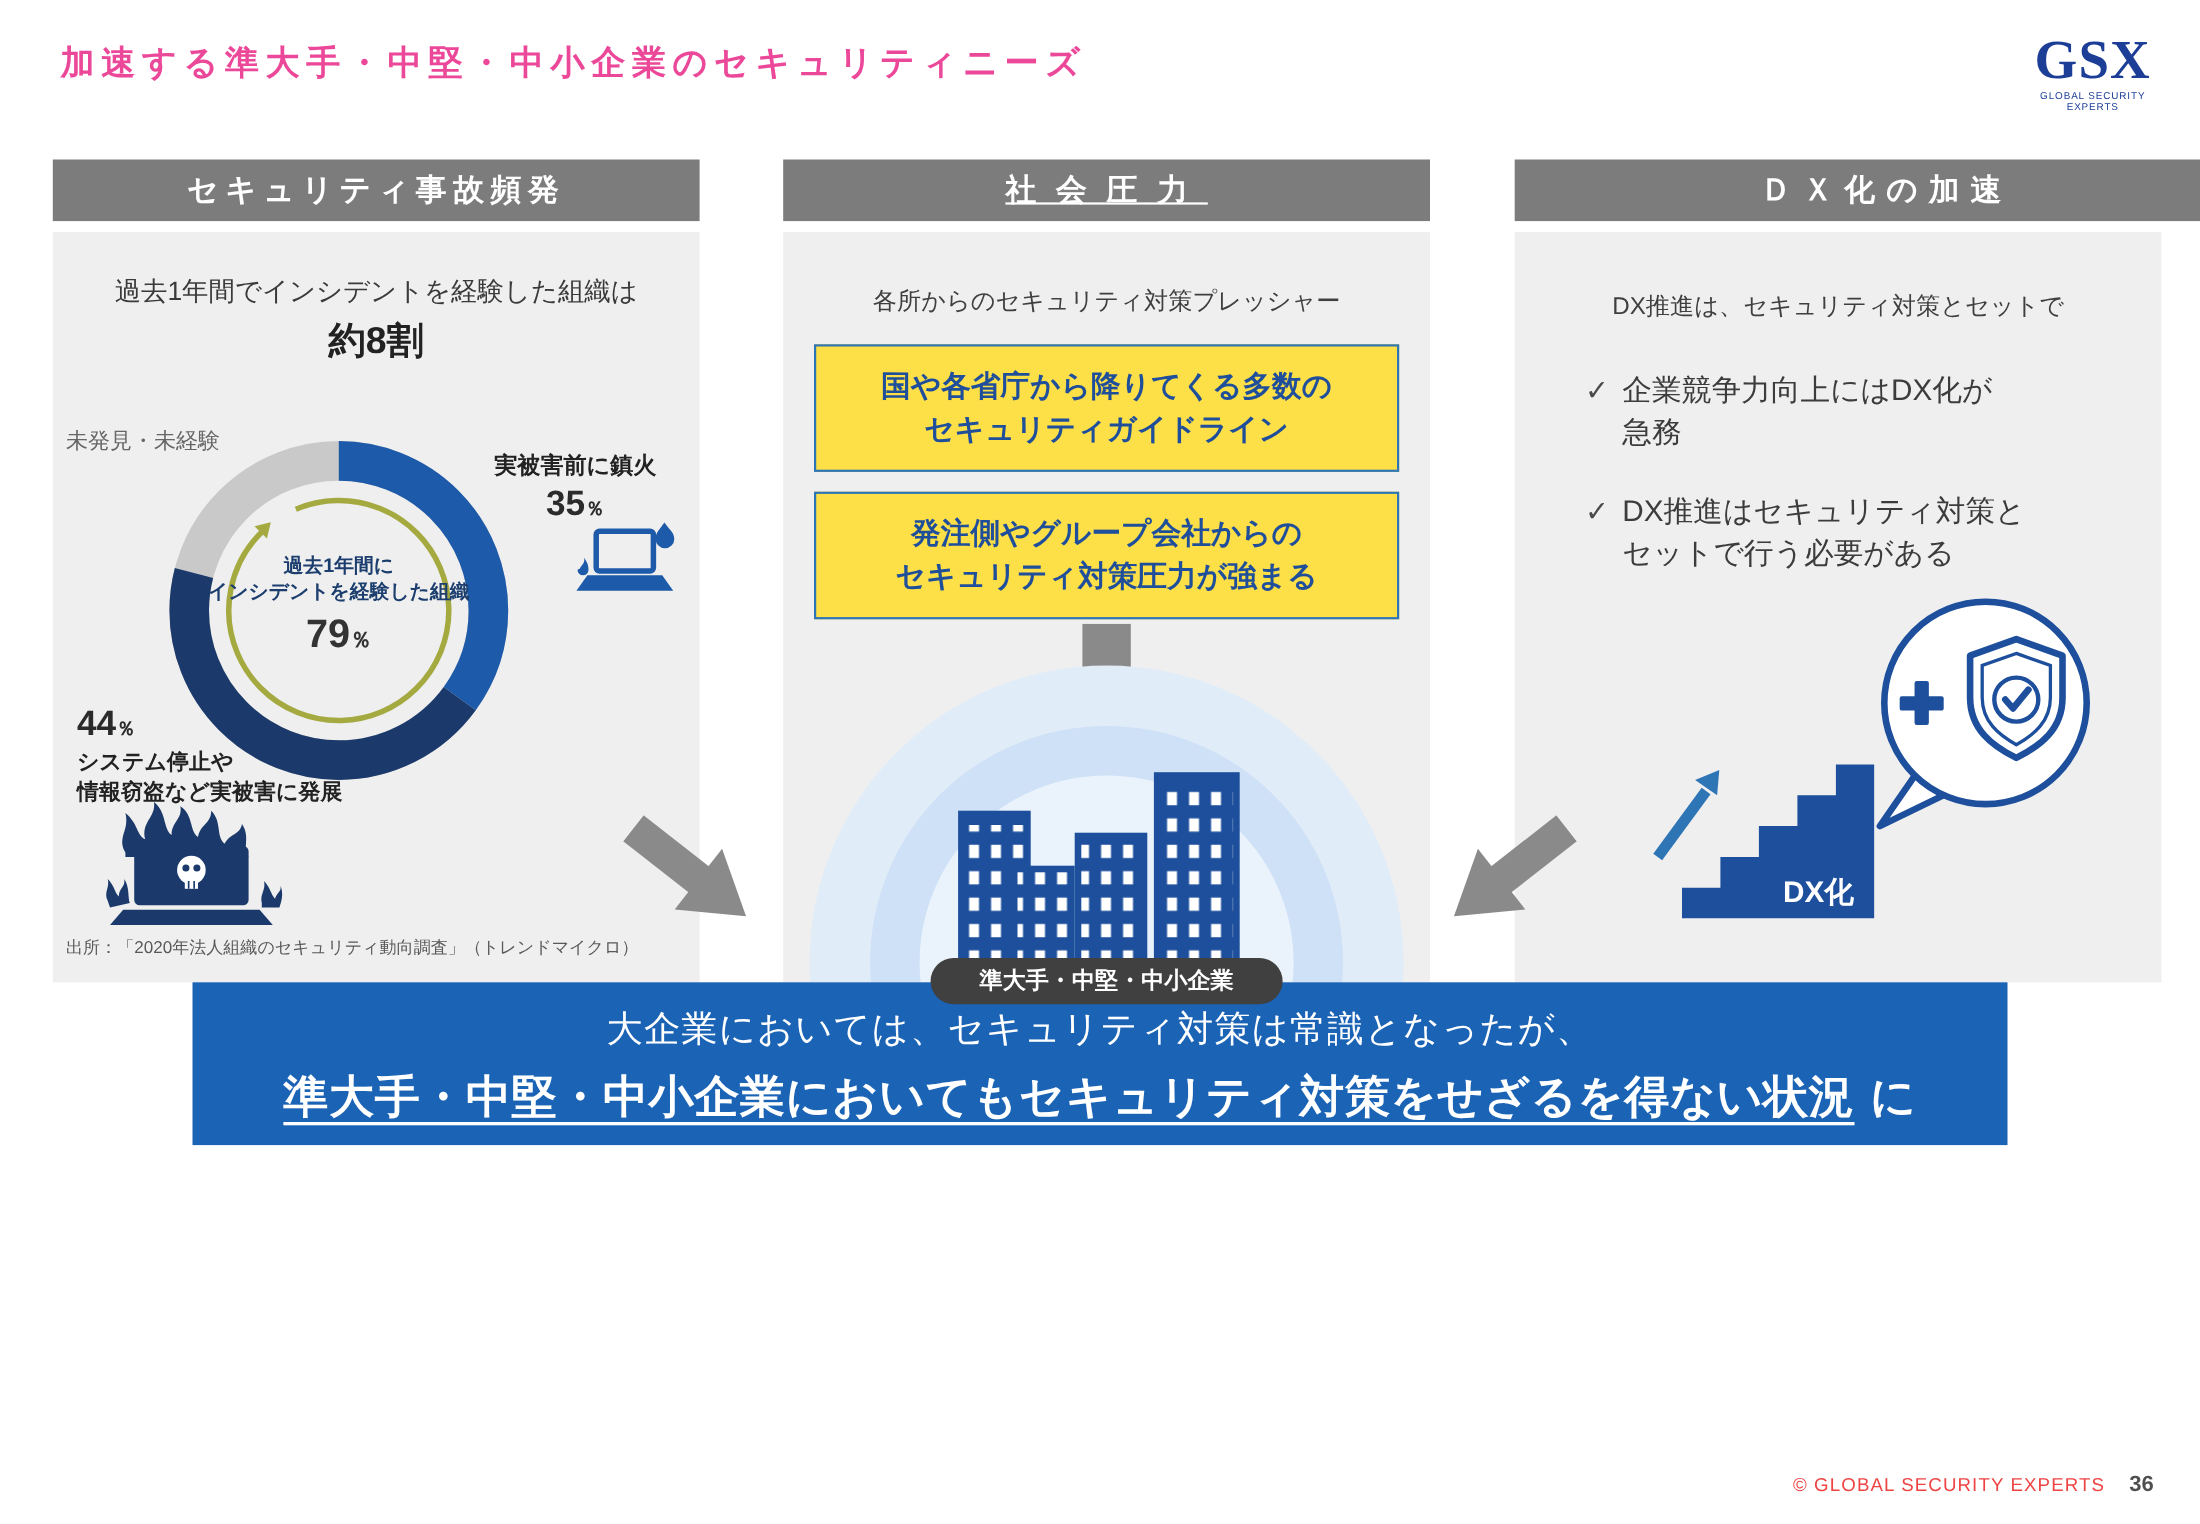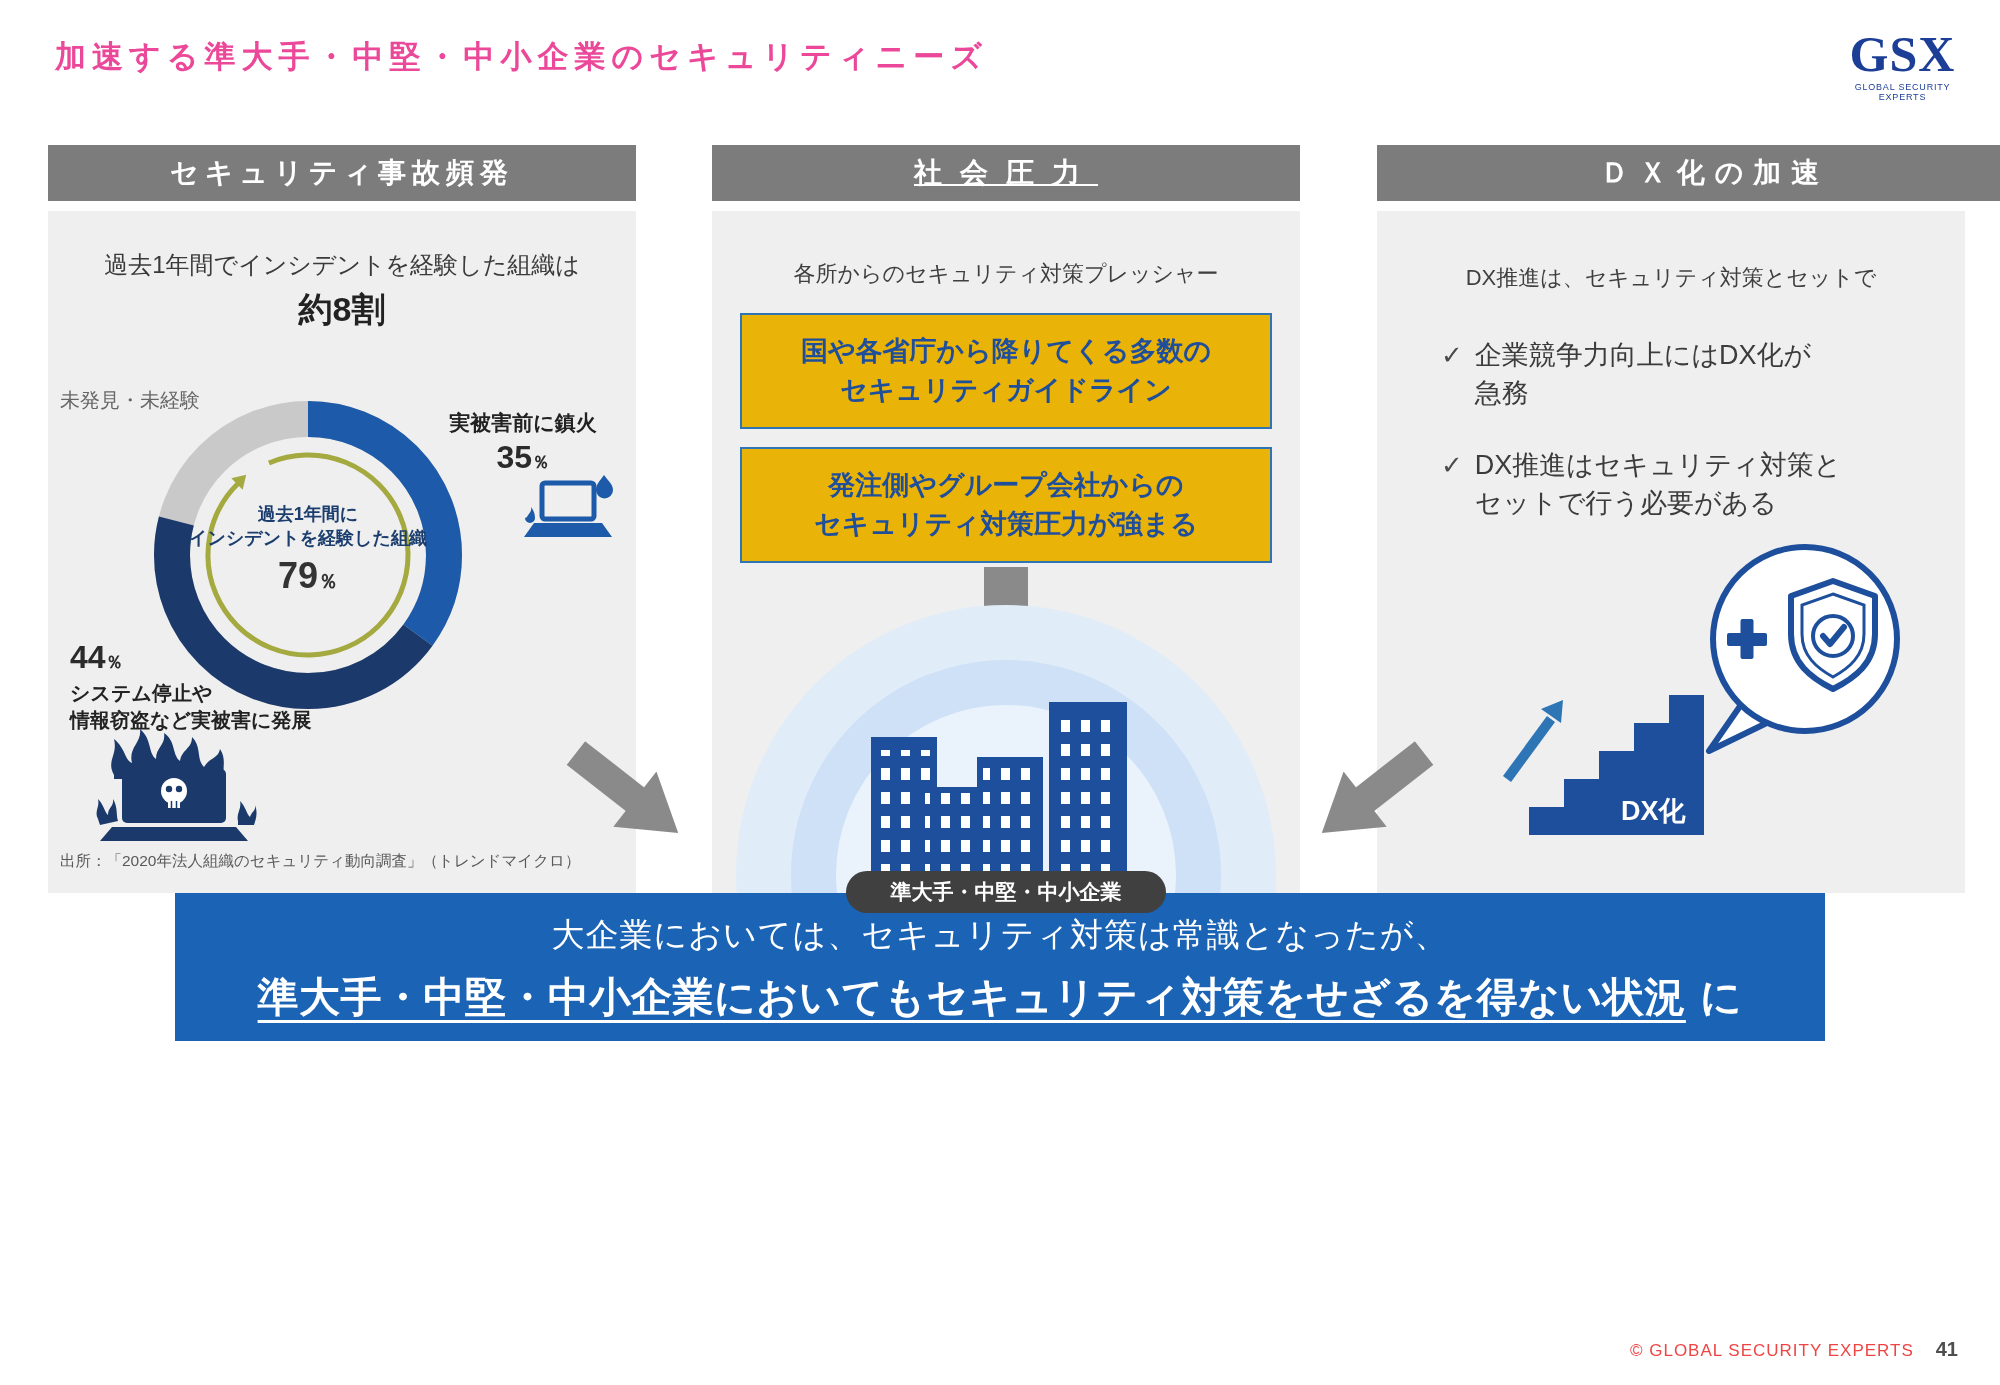--- a/index.html
+++ b/index.html
@@ -34,21 +34,21 @@
   .ext-block .v{font-size:32px;font-weight:bold;color:#2b2b2b;margin-top:2px;}
   .laptop-small{position:absolute;left:470px;top:262px;}
   .d44{position:absolute;left:22px;top:428px;}
   .d44 .v{font-size:32px;font-weight:bold;color:#2b2b2b;}
   .d44 .l{font-size:20px;font-weight:bold;color:#222;line-height:1.35;margin-top:4px;}
   .laptop-burn{position:absolute;left:38px;top:512px;}
   .source{position:absolute;left:12px;top:640px;font-size:15.5px;color:#595959;}
 
   
   .c2-intro{position:absolute;left:0;top:48px;width:100%;text-align:center;font-size:22px;color:#3f3f3f;}
-  .pressure-box{position:absolute;left:28px;width:528px;height:112px;background:#eab308;
+  .pressure-box{position:absolute;left:28px;width:528px;height:112px;background:#fde047;
                 border:2px solid #2e75b6;display:flex;flex-direction:column;align-items:center;
                 justify-content:center;text-align:center;}
   .pressure-box .t{font-size:27px;font-weight:bold;color:#1f4e9b;line-height:1.45;}
   .box1{top:102px;} .box2{top:236px;}
   .down-arrow{position:absolute;left:244px;top:356px;}
   .glow{position:absolute;border-radius:50%;}
   .glow1{left:24px;top:394px;width:540px;height:540px;background:#e1ecf9;}
   .glow2{left:79px;top:449px;width:430px;height:430px;background:#cfe1f6;}
   .glow3{left:124px;top:494px;width:340px;height:340px;background:#eaf3fc;}
   .buildings{position:absolute;left:144px;top:479px;}
@@ -263,16 +263,16 @@
 
   <div class="banner">
     <div class="l1">大企業においては、セキュリティ対策は常識となったが、</div>
     <div class="l2">
       <span class="u">準大手・中堅・中小企業においてもセキュリティ対策をせざるを得ない状況</span><span class="sfx">に</span>
     </div>
   </div>
 
   <div class="footer">
     <span class="c">© GLOBAL SECURITY EXPERTS</span>
-    <span class="n">41</span>
+    <span class="n">36</span>
   </div>
 
 </div>
 
 </body></html>

